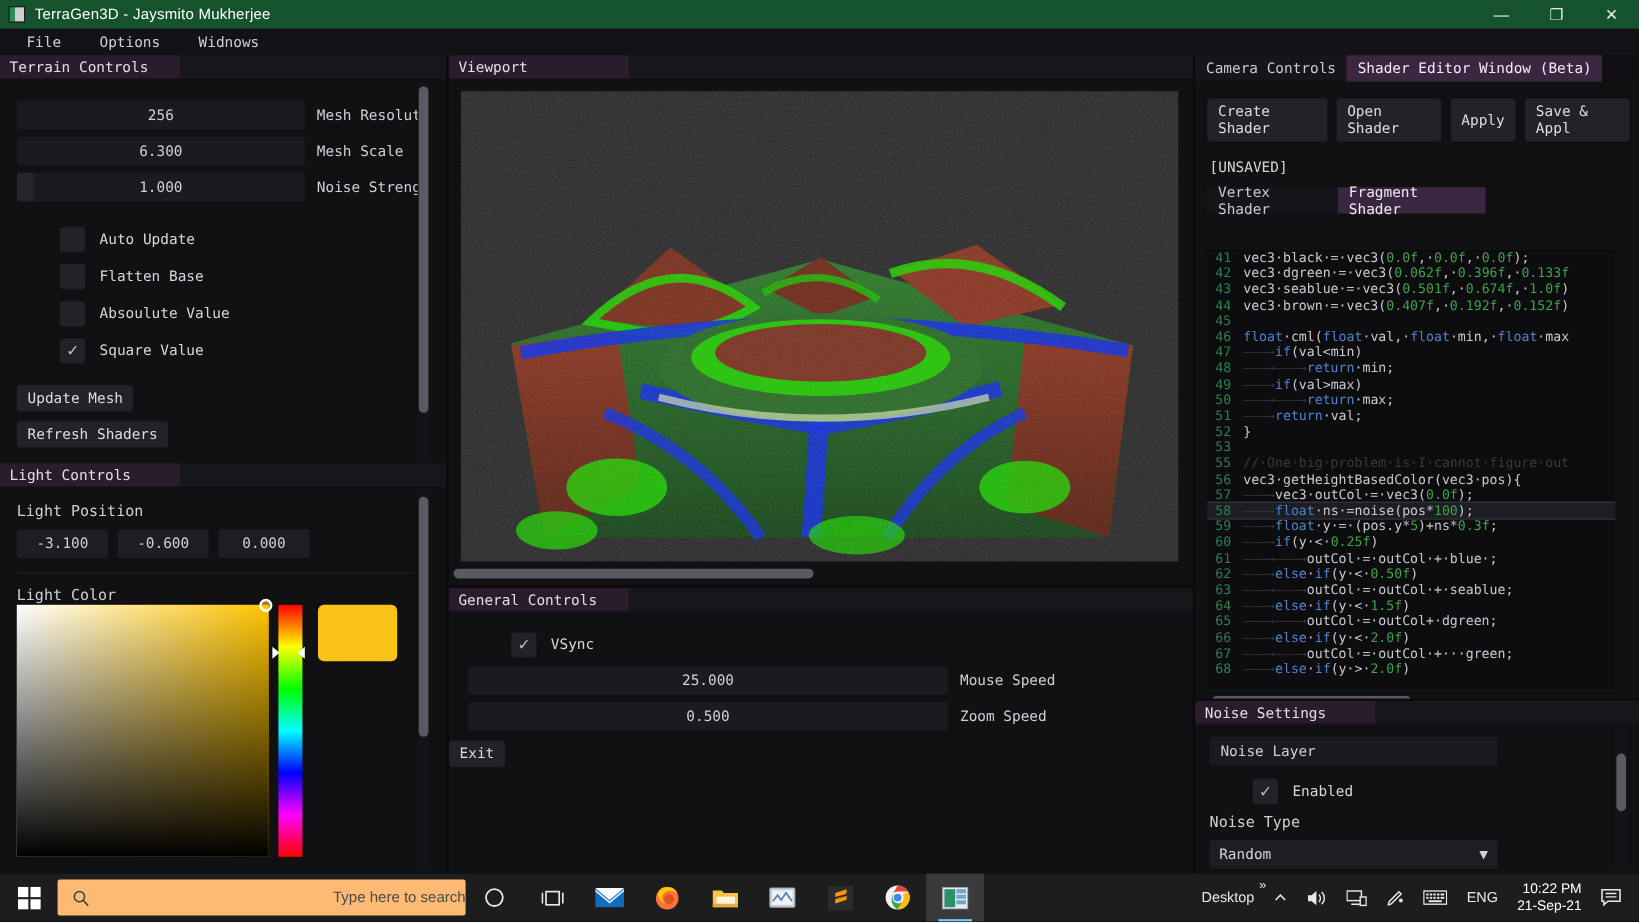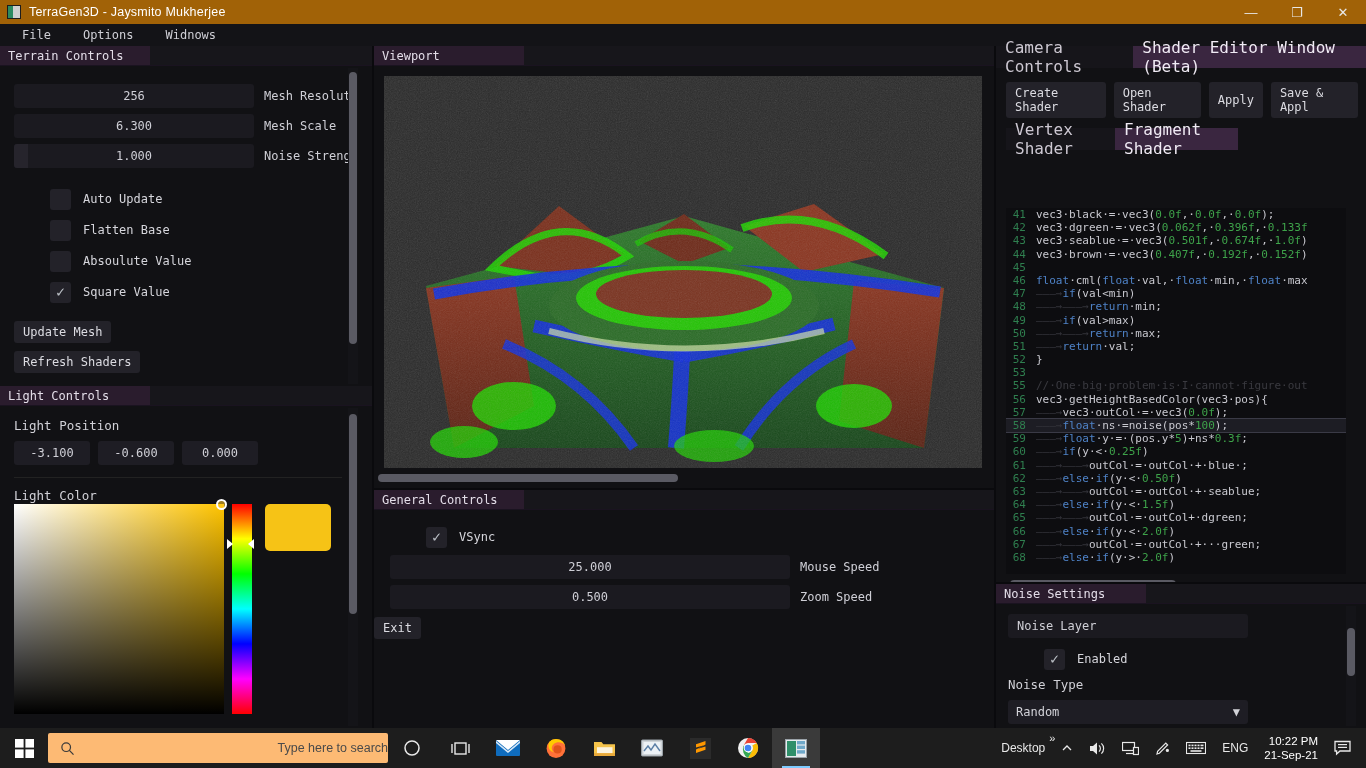--- a/index.html
+++ b/index.html
@@ -8,21 +8,21 @@
     background:#0a0a0d;
     font-family:"DejaVu Sans Mono", monospace;
     font-size:12px;
     color:#d6d6dc;
     position:relative;
   }
 
   
   #titlebar{
     position:absolute; left:0; top:0; width:1366px; height:24px;
-    background:#a16207; display:flex; align-items:center;
+    background:#14532d; display:flex; align-items:center;
   }
   #titlebar .tb-icon{
     width:14px;height:14px;margin-left:7px;margin-right:8px;
     background:linear-gradient(90deg,#2d8a60 0 40%,#cfcfcf 40% 100%);
     border:1px solid #1d1d1d;
   }
   #titlebar .tb-text{
     font-family:"Liberation Sans", sans-serif; font-size:12.5px; color:#ffffff;
     letter-spacing:.2px;
   }
@@ -54,21 +54,21 @@
     height:20px; background:#2a1c2d; display:flex; align-items:center;
     padding-left:8px; color:#e3dde8; font-size:12px;
     border-bottom:1px solid #1a1320;
   }
   .panel-head.full{ background:linear-gradient(90deg,#2a1c2d 0 150px,#17161b 150px 100%); }
   .panel-body{ position:absolute; left:0; right:0; top:20px; bottom:0; overflow:hidden; }
 
   
   .tabstrip{ height:22px; display:flex; align-items:stretch; background:#0f0f13; }
   .tabstrip .tab{
-    display:flex;align-items:center;padding:0 9px; font-size:16px; color:#cdc8d2;
+    display:flex;align-items:center;padding:0 9px; font-size:12px; color:#cdc8d2;
     background:#16151a;
   }
   .tabstrip .tab.active{ background:#3a2640; color:#f0eaf4; }
 
   
   #terrain-panel{ left:0; top:0; width:372px; height:340px; }
   #light-panel{ left:0; top:340px; width:372px; height:342px; }
 
   .slider-row{ display:flex; align-items:center; margin:0 0 6px 0; }
   .slider{
@@ -391,20 +391,21 @@
     </div>
     <div style="position:absolute;left:0;right:0;top:22px;bottom:0;overflow:hidden;">
 
       <div style="display:flex;margin:14px 0 0 10px;">
         <div class="btn">Create Shader</div>
         <div class="btn">Open Shader</div>
         <div class="btn">Apply</div>
         <div class="btn">Save &amp; Appl</div>
       </div>
 
+      <div style="margin:14px 0 0 12px;color:#d4d4da;font-size:12px;">[UNSAVED]</div>
 
       <div class="tabstrip" style="margin:10px 0 0 10px;background:transparent;width:232px;">
         <div class="tab">Vertex Shader</div>
         <div class="tab active">Fragment Shader</div>
       </div>
 
       <div id="code-area" style="top:140px;">
           <div class="cl"><span class="lnum">41</span><span><span class="pl">vec3·black·=·vec3(</span><span class="num">0.0f</span><span class="pl">,·</span><span class="num">0.0f</span><span class="pl">,·</span><span class="num">0.0f</span><span class="pl">);</span></span></div>
           <div class="cl"><span class="lnum">42</span><span><span class="pl">vec3·dgreen·=·vec3(</span><span class="num">0.062f</span><span class="pl">,·</span><span class="num">0.396f</span><span class="pl">,·</span><span class="num">0.133f</span></span></div>
           <div class="cl"><span class="lnum">43</span><span><span class="pl">vec3·seablue·=·vec3(</span><span class="num">0.501f</span><span class="pl">,·</span><span class="num">0.674f</span><span class="pl">,·</span><span class="num">1.0f</span><span class="pl">)</span></span></div>

